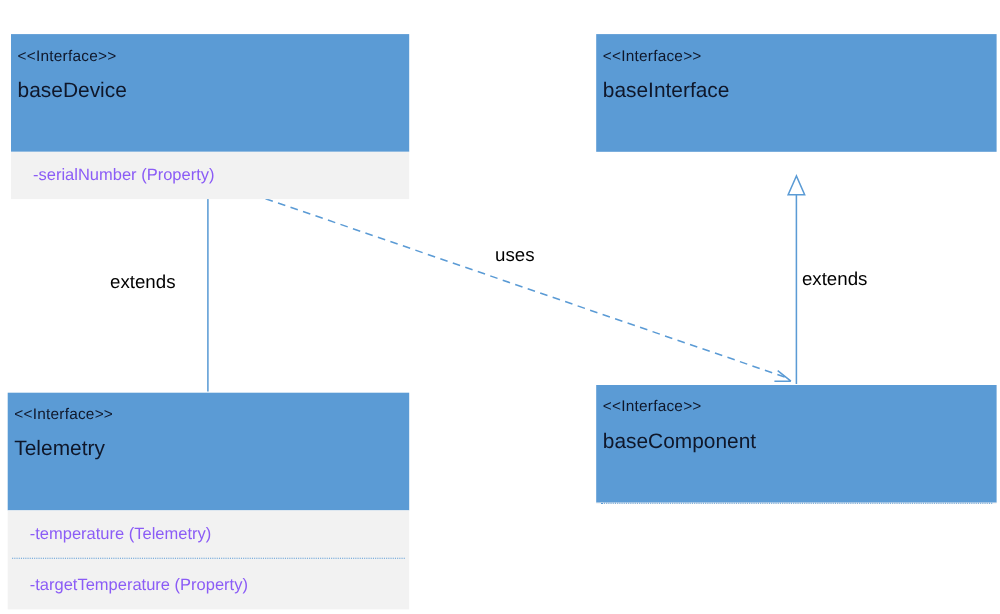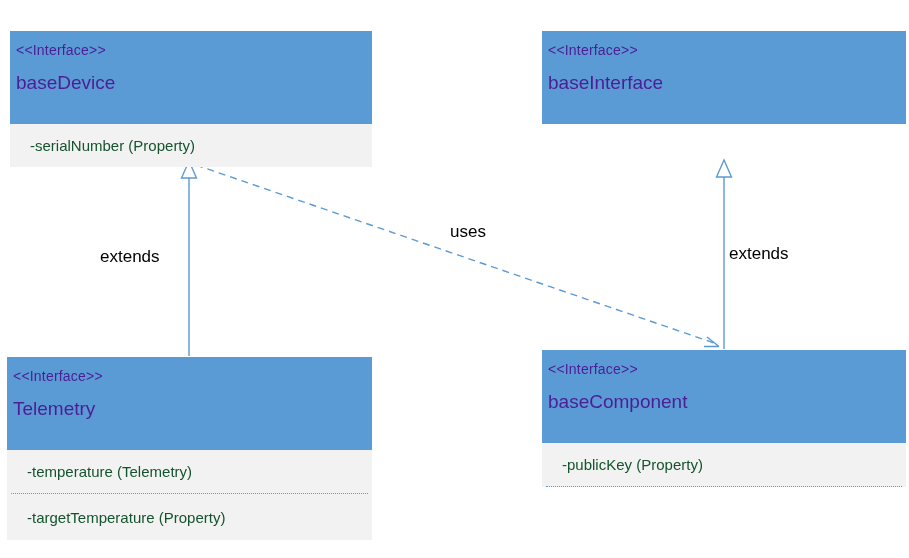--- a/index.html
+++ b/index.html
@@ -21,22 +21,22 @@
     width: 909px; height: 558px;
     pointer-events: none;
   }
   .node {
     position: absolute;
     box-sizing: border-box;
   }
   .node-header {
     box-sizing: border-box;
     background: #5B9BD5;
-    color: #4c1d95;
-    height: 93px;
+    color: #0f172a;
+    height: 107px;
     padding: 10px 6px 0 6px;
   }
   .stereotype {
     font-size: 14px;
     line-height: 18px;
     letter-spacing: 0.2px;
   }
   .node-title {
     font-size: 19px;
     line-height: 24px;
@@ -45,21 +45,21 @@
   .node-body {
     background: #F2F2F2;
   }
   .member {
     box-sizing: border-box;
     height: 43px;
     display: flex;
     align-items: center;
     padding-left: 20px;
     font-size: 15px;
-    color: #14532d;
+    color: #8b5cf6;
   }
   .member.tall { height: 46px; }
   .member-divider {
     border-top: 1px dotted #5B9BD5;
     margin: 0 4px;
     height: 0;
   }
   .edge-label {
     position: absolute;
     font-size: 17px;
@@ -118,21 +118,20 @@
       <div class="member tall">-targetTemperature (Property)</div>
     </div>
   </div>
 
   <div class="node" style="left:542px; top:350px; width:364px;">
     <div class="node-header">
       <div class="stereotype">&lt;&lt;Interface&gt;&gt;</div>
       <div class="node-title">baseComponent</div>
     </div>
     <div class="node-body">
-      <div class="member">-publicKey (Property)</div>
       <div class="member-divider"></div>
     </div>
   </div>
 
   <span class="edge-label" style="left:100px; top:247px;">extends</span>
   <span class="edge-label" style="left:729px; top:244px;">extends</span>
   <span class="edge-label" style="left:450px; top:222px;">uses</span>
 
 </div>
 

